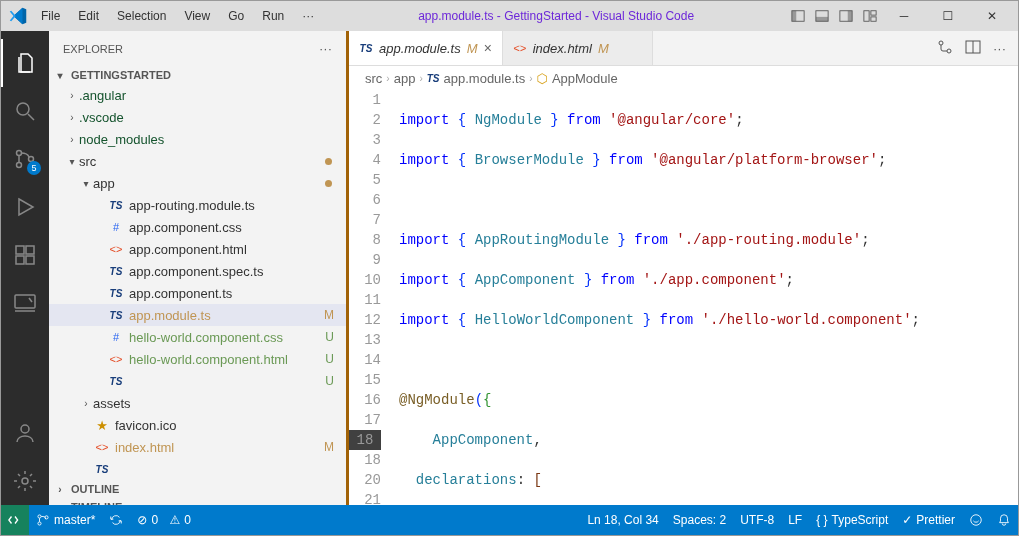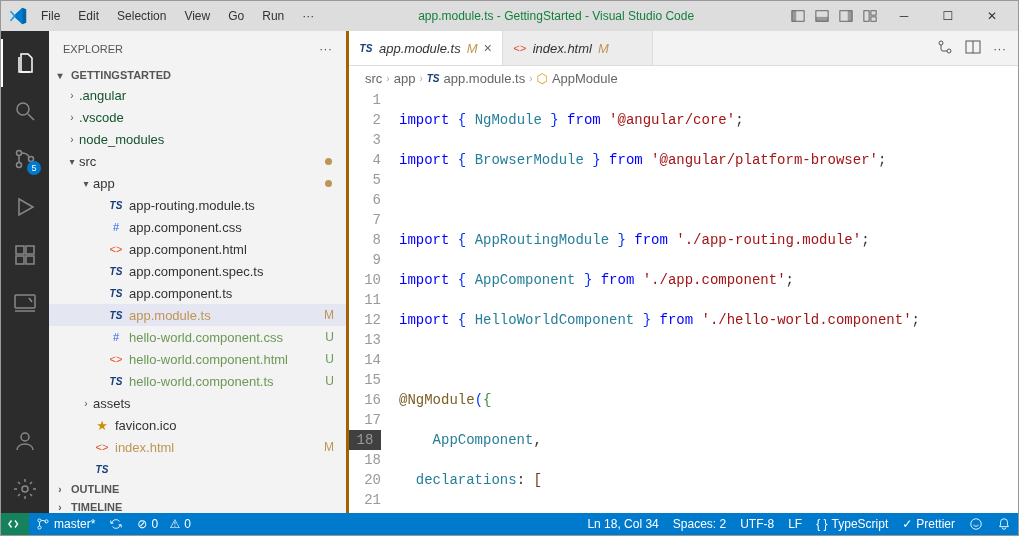--- a/index.html
+++ b/index.html
@@ -1,20 +1,20 @@
 <!DOCTYPE html>
 <html><head>
 <meta charset="utf-8">
 <style>
 * { margin: 0; padding: 0; box-sizing: border-box; }
 body { font-family: -apple-system, "Segoe UI", sans-serif; font-size: 13px; color: #333; background: #fff; width: 1019px; height: 536px; overflow: hidden; display: flex; flex-direction: column; border: 1px solid #999; }
 .titlebar { height: 30px; background: #ddd; display: flex; align-items: center; padding: 0 8px; }
 .menubar { display: flex; gap: 2px; }
 .menu-item { padding: 3px 8px; cursor: pointer; font-size: 12px; color: #333; }
-.title-text { flex: 1; text-align: center; font-size: 12px; color: #15803d; }
+.title-text { flex: 1; text-align: center; font-size: 12px; color: #6d28d9; }
 .titlebar-right { display: flex; gap: 8px; align-items: center; }
 .titlebar-icon { width: 16px; height: 16px; display: flex; align-items: center; justify-content: center; cursor: pointer; color: #555; }
 .window-btn { width: 36px; height: 28px; display: flex; align-items: center; justify-content: center; cursor: pointer; font-size: 12px; }
 .vscode-icon { width: 18px; height: 18px; margin-right: 6px; }
 .workspace { flex: 1; display: flex; overflow: hidden; }
 .activity-bar { width: 48px; background: #2c2c2c; display: flex; flex-direction: column; align-items: center; padding-top: 8px; }
 .activity-item { width: 48px; height: 48px; display: flex; align-items: center; justify-content: center; cursor: pointer; color: #888; position: relative; }
 .activity-item.active { color: #fff; border-left: 2px solid #fff; }
 .activity-item svg { width: 24px; height: 24px; }
 .activity-badge { position: absolute; bottom: 8px; right: 8px; background: #007acc; color: #fff; border-radius: 8px; font-size: 9px; min-width: 14px; height: 14px; display: flex; align-items: center; justify-content: center; padding: 0 3px; }
@@ -47,21 +47,21 @@
 .code-body { flex: 1; white-space: pre; position: relative; }
 .code-line { height: 20px; }
 .code-line.hl { background: #404040; text-align: center; }
 .kw { color: #0000ff; }
 .id { color: #267f99; }
 .mtd { color: #795e26; }
 .str { color: #a31515; }
 .brace { color: #0431fa; }
 .brace2 { color: #319331; }
 .brace3 { color: #7b3814; }
-.statusbar { height: 22px; background: #007acc; color: #fff; display: flex; align-items: center; font-size: 12px; padding: 0; }
+.statusbar { height: 30px; background: #007acc; color: #fff; display: flex; align-items: center; font-size: 12px; padding: 0; }
 .status-item { padding: 0 7px; cursor: pointer; display: flex; align-items: center; gap: 4px; height: 100%; }
 .status-remote { background: #16825d; padding: 0 7px; height: 100%; display: flex; align-items: center; }
 .status-spacer { flex: 1; }
 .ic { font-style: normal; }
 .file-ts { color: #183d7a; font-size: 10px; font-weight: bold; font-style: italic; }
 .file-css { color: #2965f1; font-size: 11px; }
 .file-html { color: #e44d26; font-size: 11px; }
 .mod-M { color: #c09553; }
 .mod-U { color: #6a9955; }
 .folder-dot-m { background: #c09553; }
@@ -250,21 +250,20 @@
         </div>
       <div class="tree-item" style="padding-left:44px">
           <span class="tree-chevron"></span>
           <span class="tree-icon file-html">&lt;&gt;</span>
           <span class="tree-label mod-U">hello-world.component.html</span>
           <span class="tree-badge mod-U">U</span>
         </div>
       <div class="tree-item" style="padding-left:44px">
           <span class="tree-chevron"></span>
           <span class="tree-icon file-ts">TS</span>
-          <span class="tree-label mod-U">hello-world.component.ts</span>
           <span class="tree-badge mod-U">U</span>
         </div>
 
       <div class="tree-item" style="padding-left:30px">
           <span class="tree-chevron">›</span>
           <span class="tree-label">assets</span>
         </div>
       <div class="tree-item" style="padding-left:30px">
           <span class="tree-chevron"></span>
           <span class="tree-icon star-ic">★</span>

